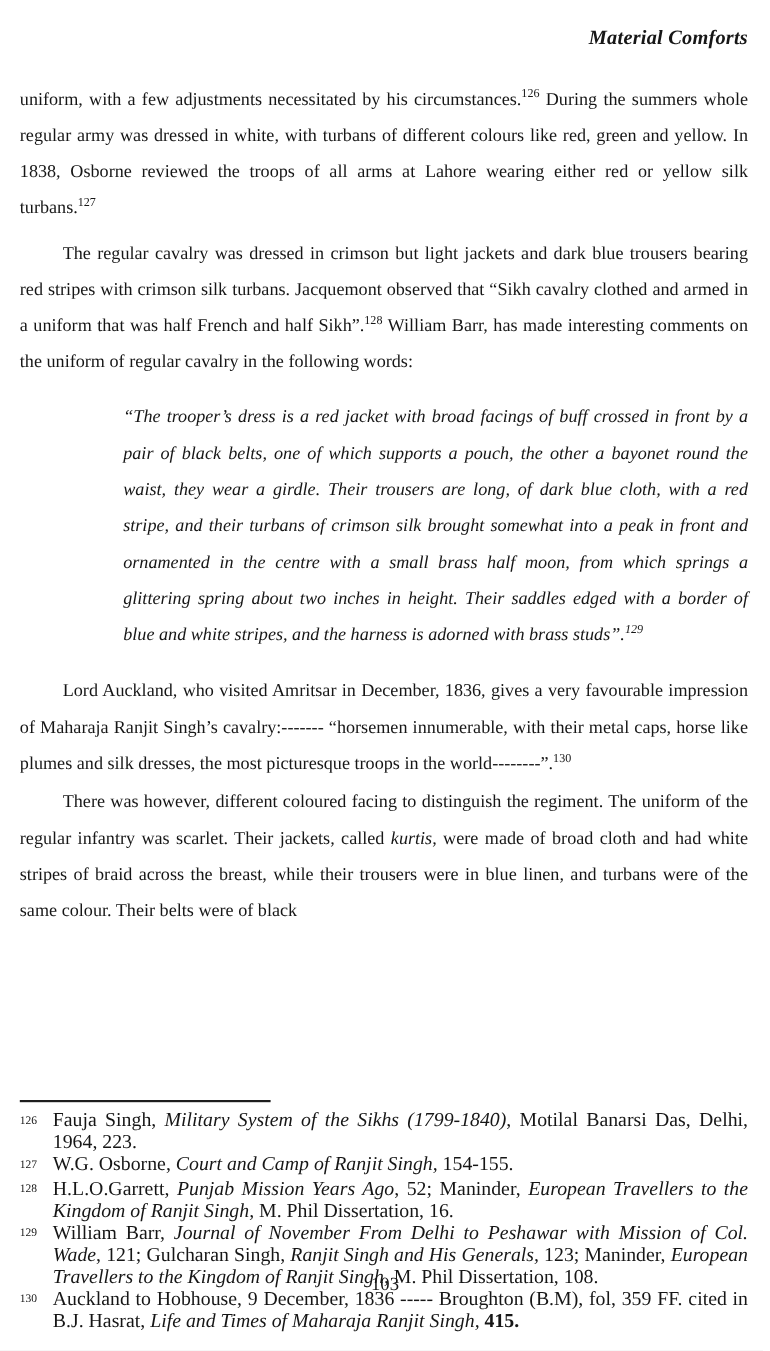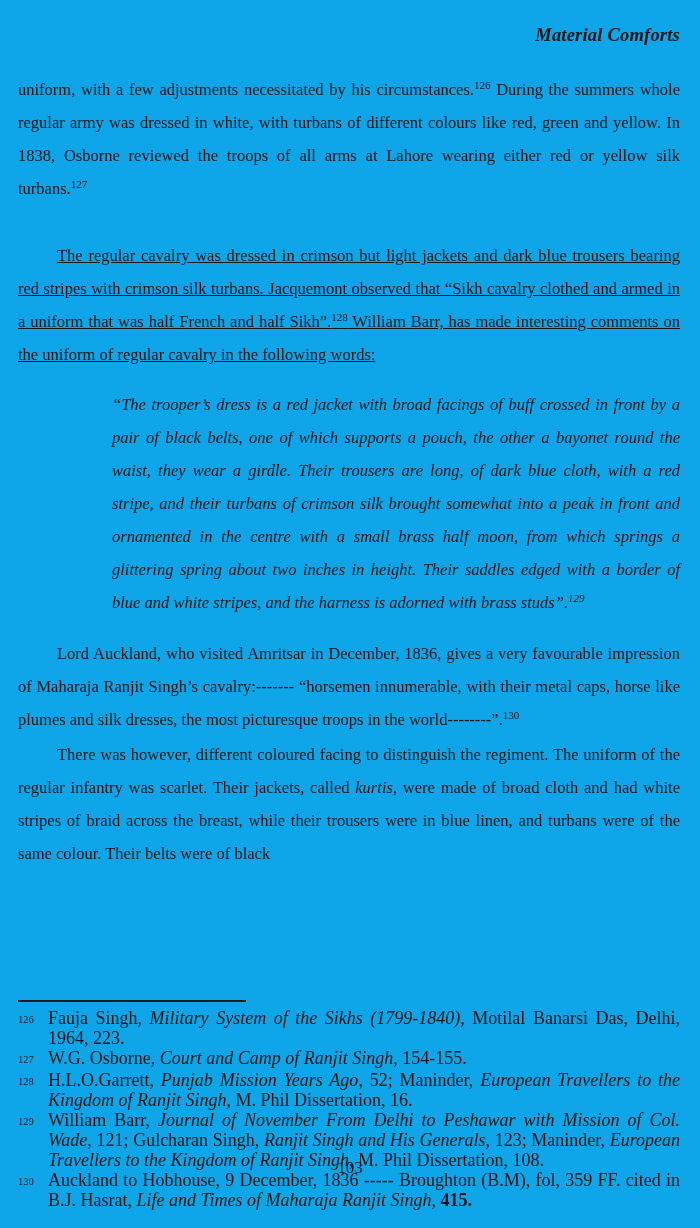--- a/index.html
+++ b/index.html
@@ -2,21 +2,21 @@
 <html><head>
 <meta charset="utf-8">
 <style>
   * { margin: 0; padding: 0; box-sizing: border-box; }
   html, body { background: #e8e8e6; }
   .page {
     position: relative;
     width: 700px;
     height: 1228px;
     margin: 0 auto;
-    background: #0ea5e9;
+    background: #ffffff;
     color: #161616;
     font-family: "Liberation Serif", "DejaVu Serif", serif;
     overflow: hidden;
   }
   .running-header {
     text-align: right;
     padding: 22px 20px 0 0;
     line-height: 26px;
   }
   .header-title {
@@ -26,21 +26,21 @@
     letter-spacing: 0.2px;
   }
   .body-text { padding: 0 20px 0 18px; }
   .para {
     text-align: justify;
     font-size: 16.5px;
     line-height: 33px;
   }
   .indent { text-indent: 39px; }
   .para-1 { margin-top: 24px; }
-  .para-2 { margin-top: 34px; text-decoration: underline; }
+  .para-2 { margin-top: 8px; }
   .block-quote {
     margin: 17px 0 0 94px;
     font-style: italic;
     text-align: justify;
     font-size: 16.5px;
     line-height: 33px;
   }
   .para-3 { margin-top: 18px; }
   .para-4 { margin-top: 2px; }
   sup {

